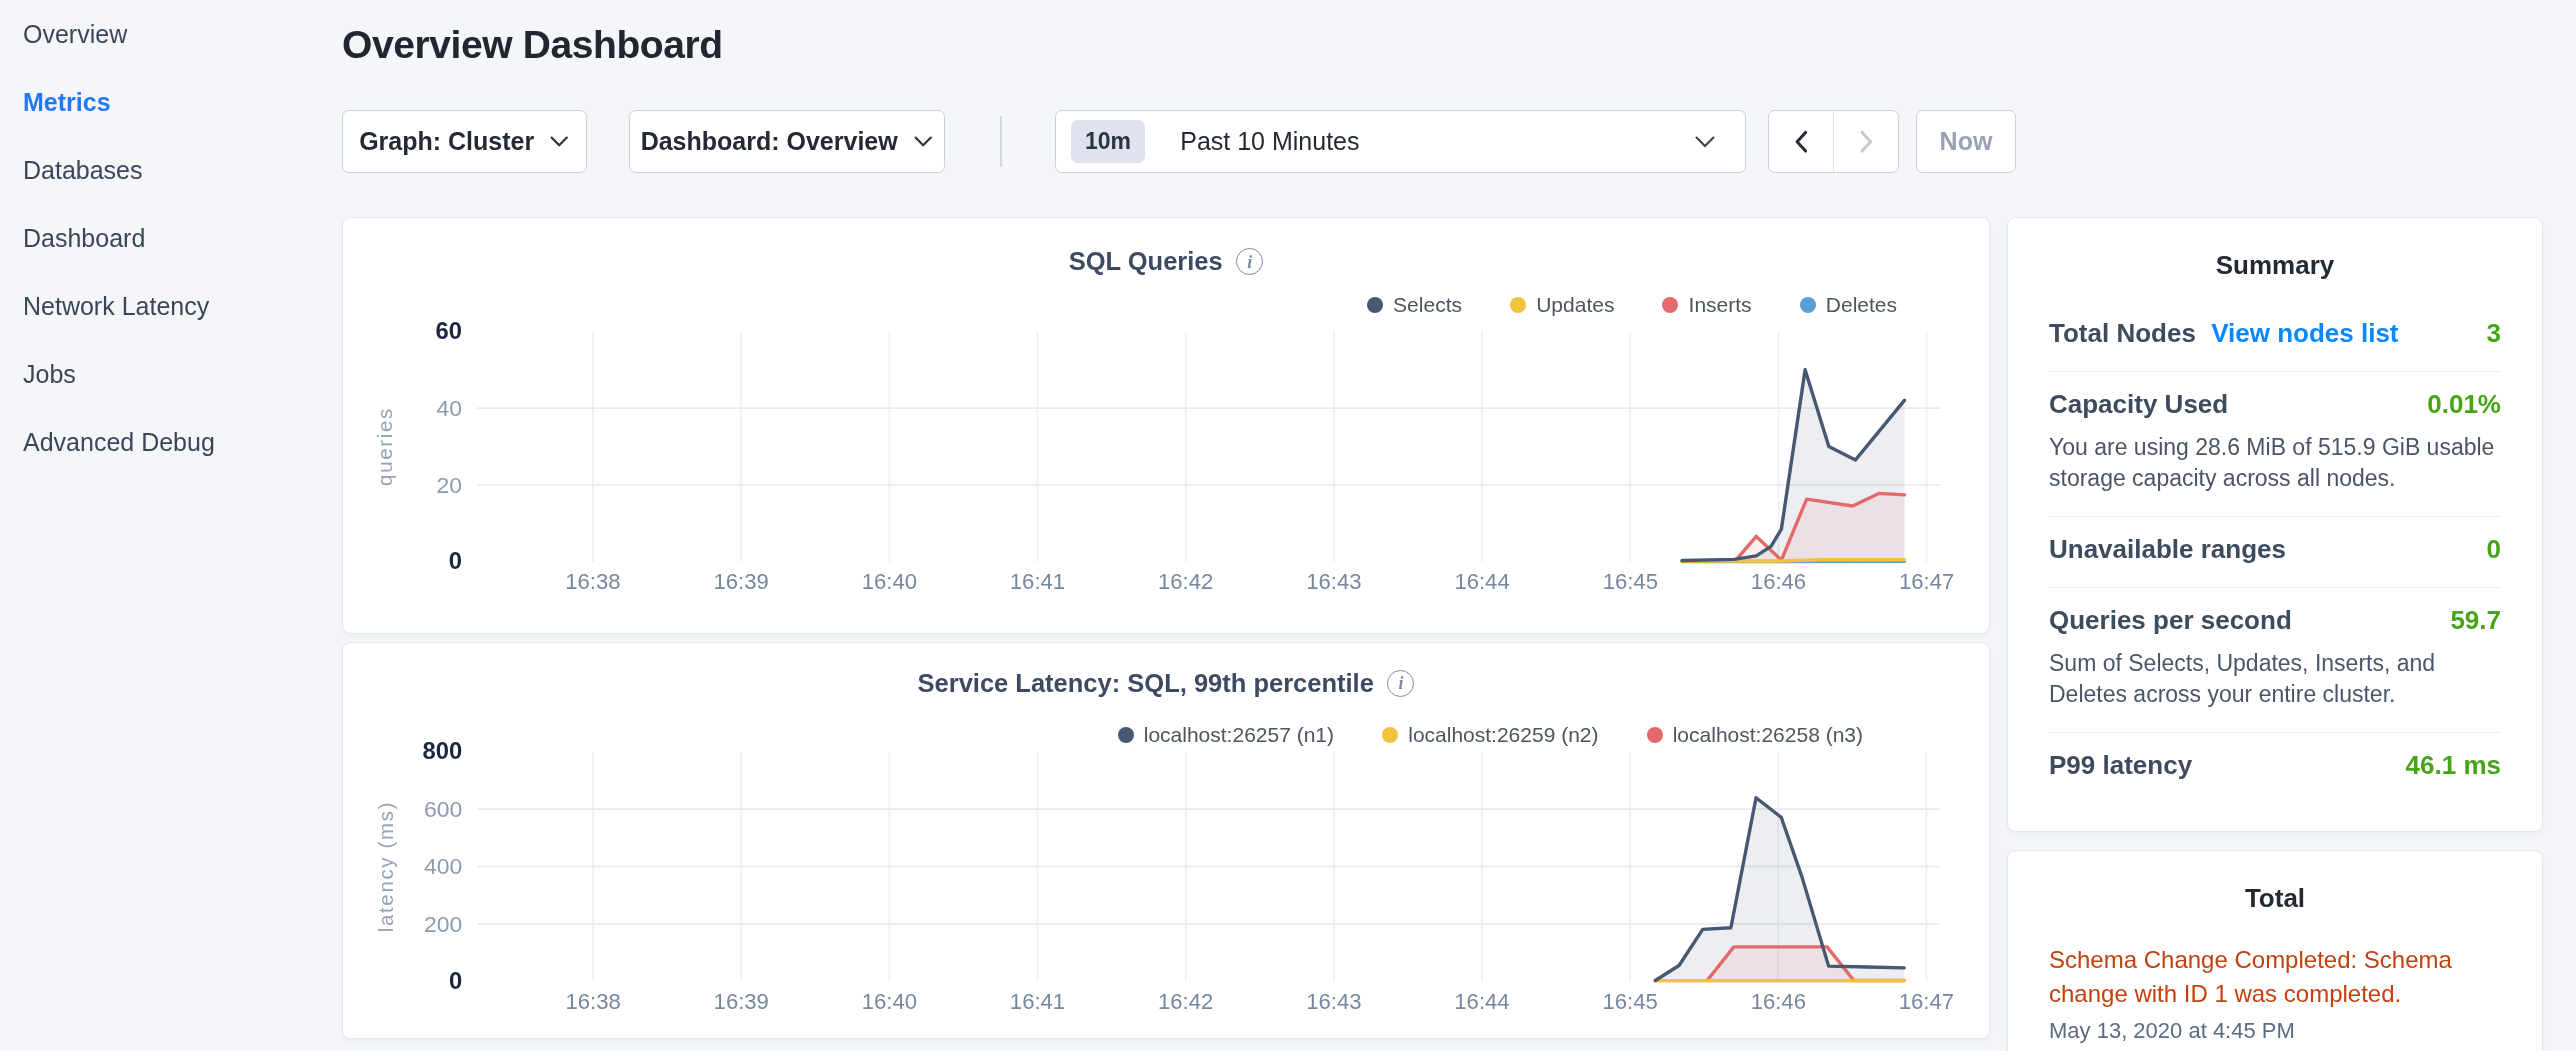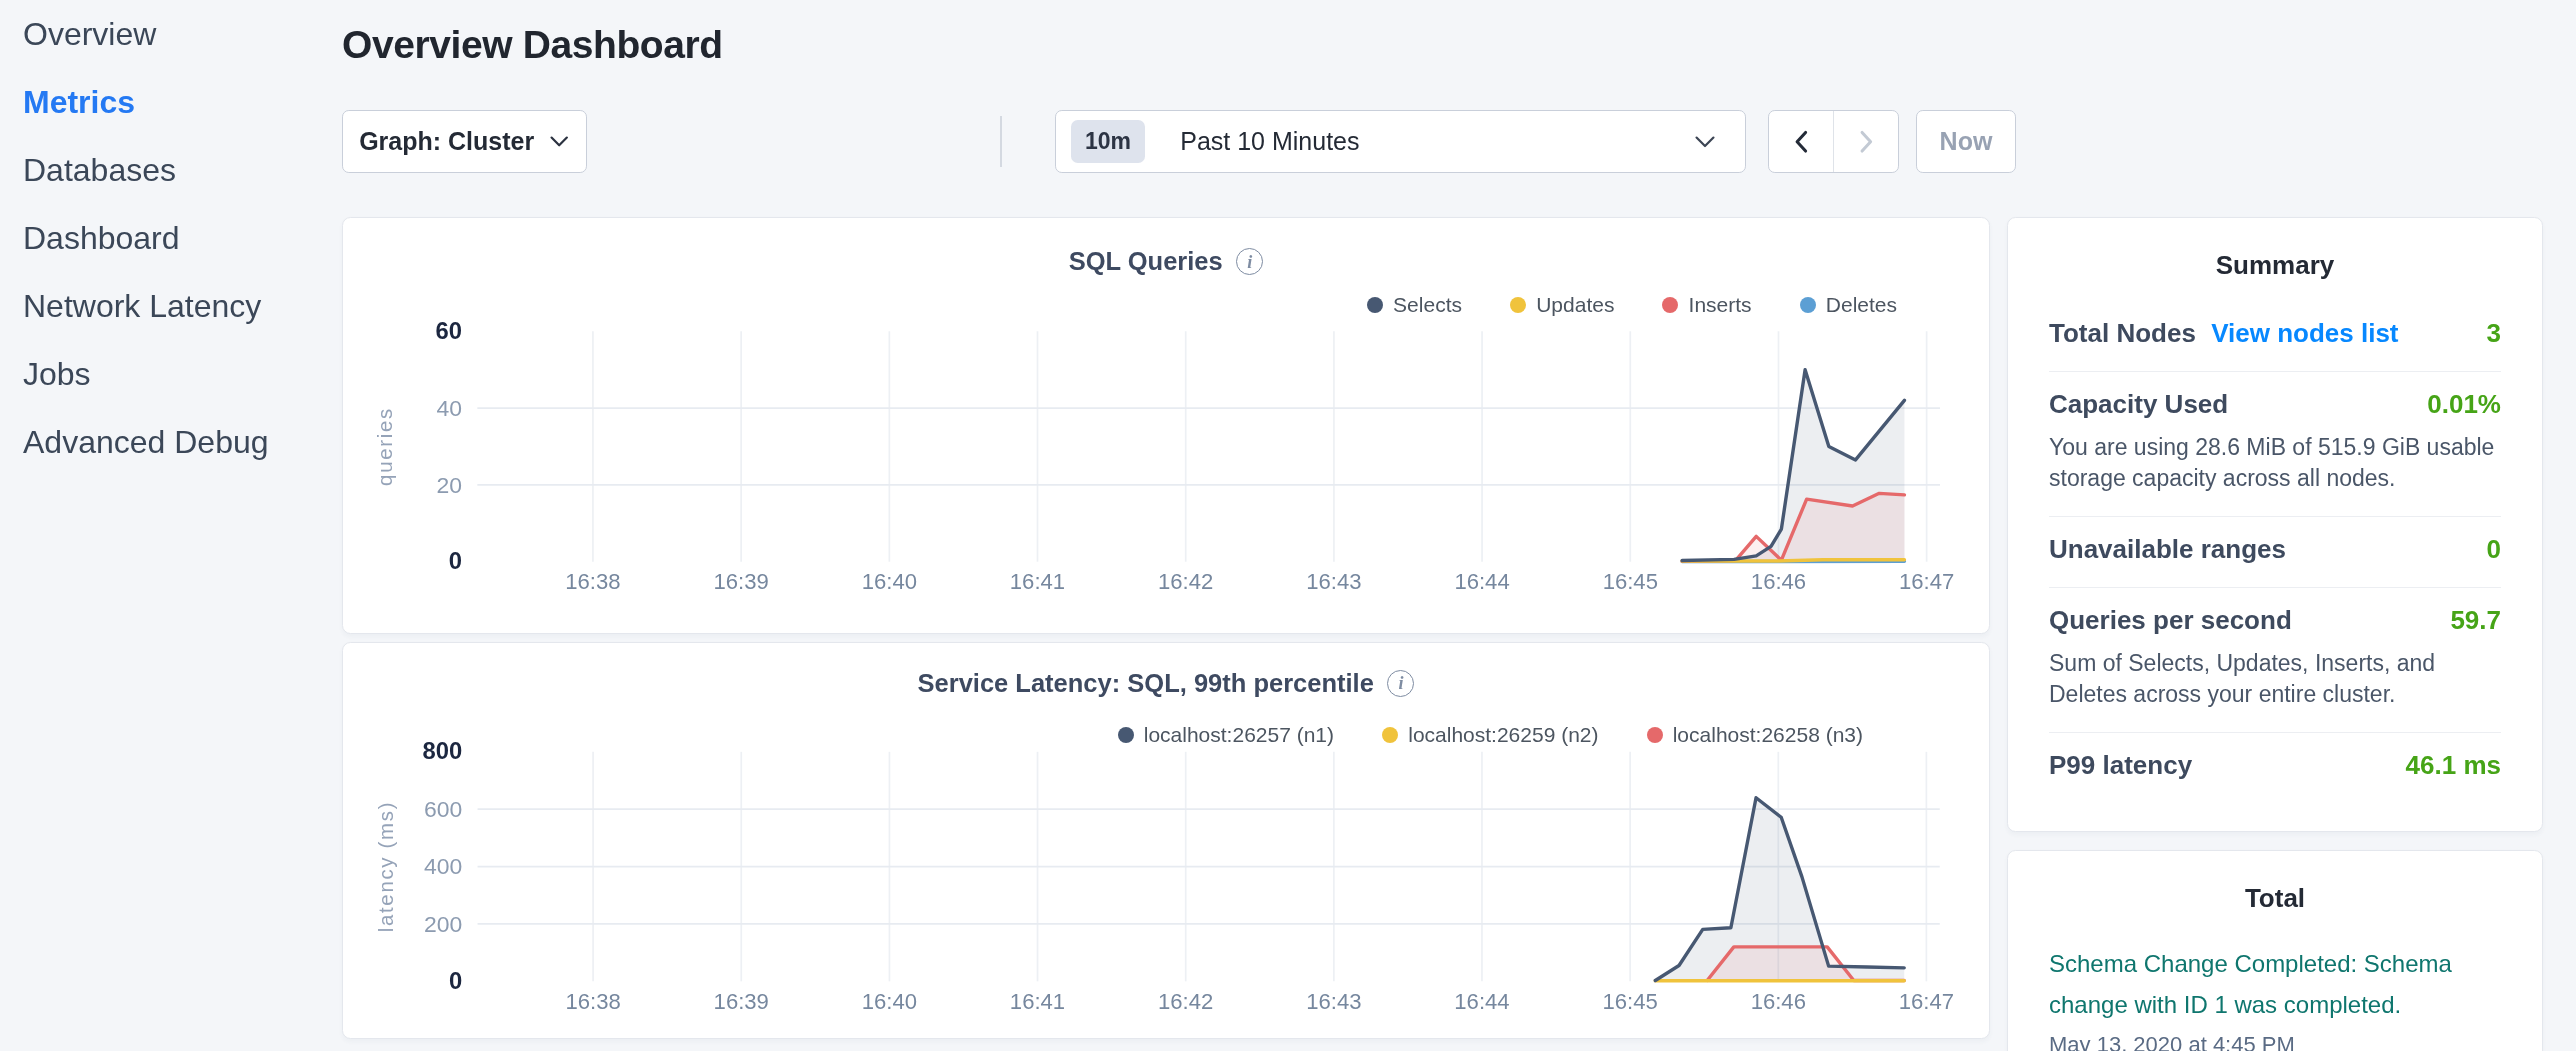--- a/index.html
+++ b/index.html
@@ -1,20 +1,20 @@
 <!DOCTYPE html>
 <html style="font-size:13.6px"><head>
 <meta charset="utf-8">
 <style>
   html,body { margin:0; padding:0; background:#f4f6f9; font-family:"Liberation Sans",sans-serif; color:#242a35; }
   .page { position:relative; width:2576px; height:1051px; overflow:hidden; }
 
   
   .sidebar { position:absolute; left:0; top:0; width:342px; padding-top:0; }
-  .nav-item { height:68px; line-height:68px; padding-left:23px; font-size:32px; font-weight:500; color:#3b4758; cursor:pointer; }
+  .nav-item { height:68px; line-height:68px; padding-left:23px; font-size:25px; font-weight:500; color:#3b4758; cursor:pointer; }
   .nav-item.active { color:#2479f3; font-weight:700; }
 
   
   .page-title { position:absolute; left:342px; top:22px; margin:0; font-size:39px; font-weight:600; letter-spacing:-0.4px; color:#21262f; line-height:1.2; }
   .btn { position:absolute; top:110px; height:63px; background:#fff; border:1.7px solid #c9cfda; border-radius:6.8px;
          display:flex; align-items:center; justify-content:center; gap:15.3px; font-size:25px; font-weight:700;
          color:#242a35; cursor:pointer; font-family:inherit; box-sizing:border-box; }
   #graph-dd { left:342px; width:245px; }
   #dash-dd  { left:629px; width:316px; }
   .vdiv { position:absolute; left:1000px; top:116px; height:51px; width:1.7px; background:#d4d9e1; }
@@ -56,21 +56,21 @@
   .summary-rows { margin:20.4px 41px 0; }
   .s-row { padding:17px 0 22px; border-top:1.7px solid #eceef2; }
   .s-row:first-child { border-top:none; }
   .s-head { display:flex; align-items:baseline; }
   .s-label { font-size:26px; font-weight:700; color:#3e4a5e; }
   .s-link { font-size:26px; font-weight:700; color:#0788ff; margin-left:15.3px; cursor:pointer; }
   .s-value { margin-left:auto; font-size:26px; font-weight:700; color:#46a417; white-space:nowrap; }
   .s-sub { margin-top:12px; font-size:23px; line-height:31px; color:#4a5668; }
 
   .event-item { margin:29px 41px 0; }
-  .event-text { font-size:24px; line-height:41px; color:#0f766e; }
+  .event-text { font-size:24px; line-height:34px; color:#c2410c; }
   .event-time { margin-top:6.8px; font-size:22px; color:#5a6b84; }
 
   svg text { font-family:"Liberation Sans",sans-serif; }
 </style>
 </head>
 <body>
 
 <div class="page">
 
   <nav class="sidebar" id="sidebar">
@@ -85,20 +85,26 @@
 
   <h1 class="page-title">Overview Dashboard</h1>
 
   <button class="btn" id="graph-dd">
     <span>Graph: Cluster</span>
     <svg width="20.4" height="12.8" viewBox="0 0 24 15">
         <polyline points="3,3 12,12 21,3" fill="none" stroke="#2b3240" stroke-width="2.6" stroke-linecap="round" stroke-linejoin="round"></polyline>
       </svg>
   </button>
 
+  <button class="btn" id="dash-dd">
+    <span>Dashboard: Overview</span>
+    <svg width="20.4" height="12.8" viewBox="0 0 24 15">
+        <polyline points="3,3 12,12 21,3" fill="none" stroke="#2b3240" stroke-width="2.6" stroke-linecap="round" stroke-linejoin="round"></polyline>
+      </svg>
+  </button>
 
   <div class="vdiv"></div>
 
   <button class="btn" id="timepicker">
     <span class="badge">10m</span>
     <span class="range-label">Past 10 Minutes</span>
     <svg class="tp-chev" width="22" height="13.6" viewBox="0 0 26 16">
         <polyline points="3,3 13,13 23,3" fill="none" stroke="#3c4554" stroke-width="2.6" stroke-linecap="round" stroke-linejoin="round"></polyline>
       </svg>
   </button>

